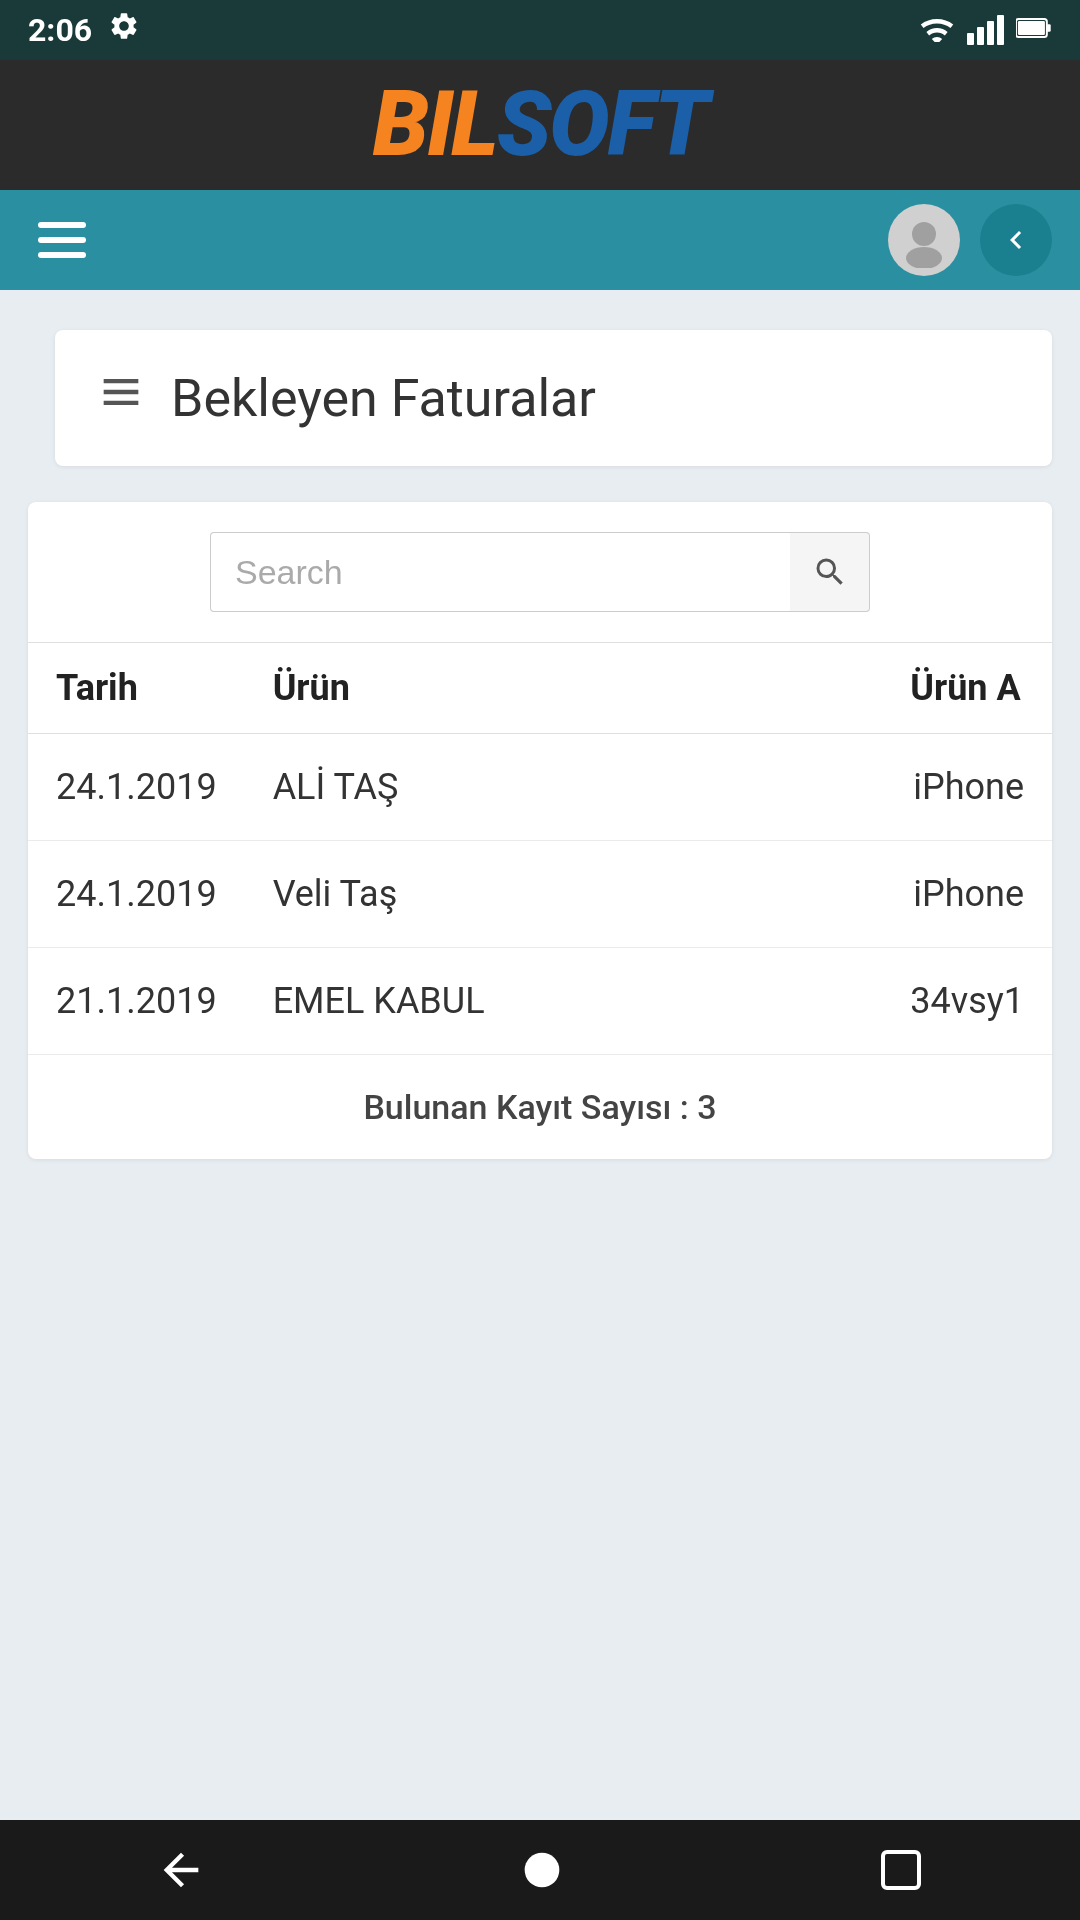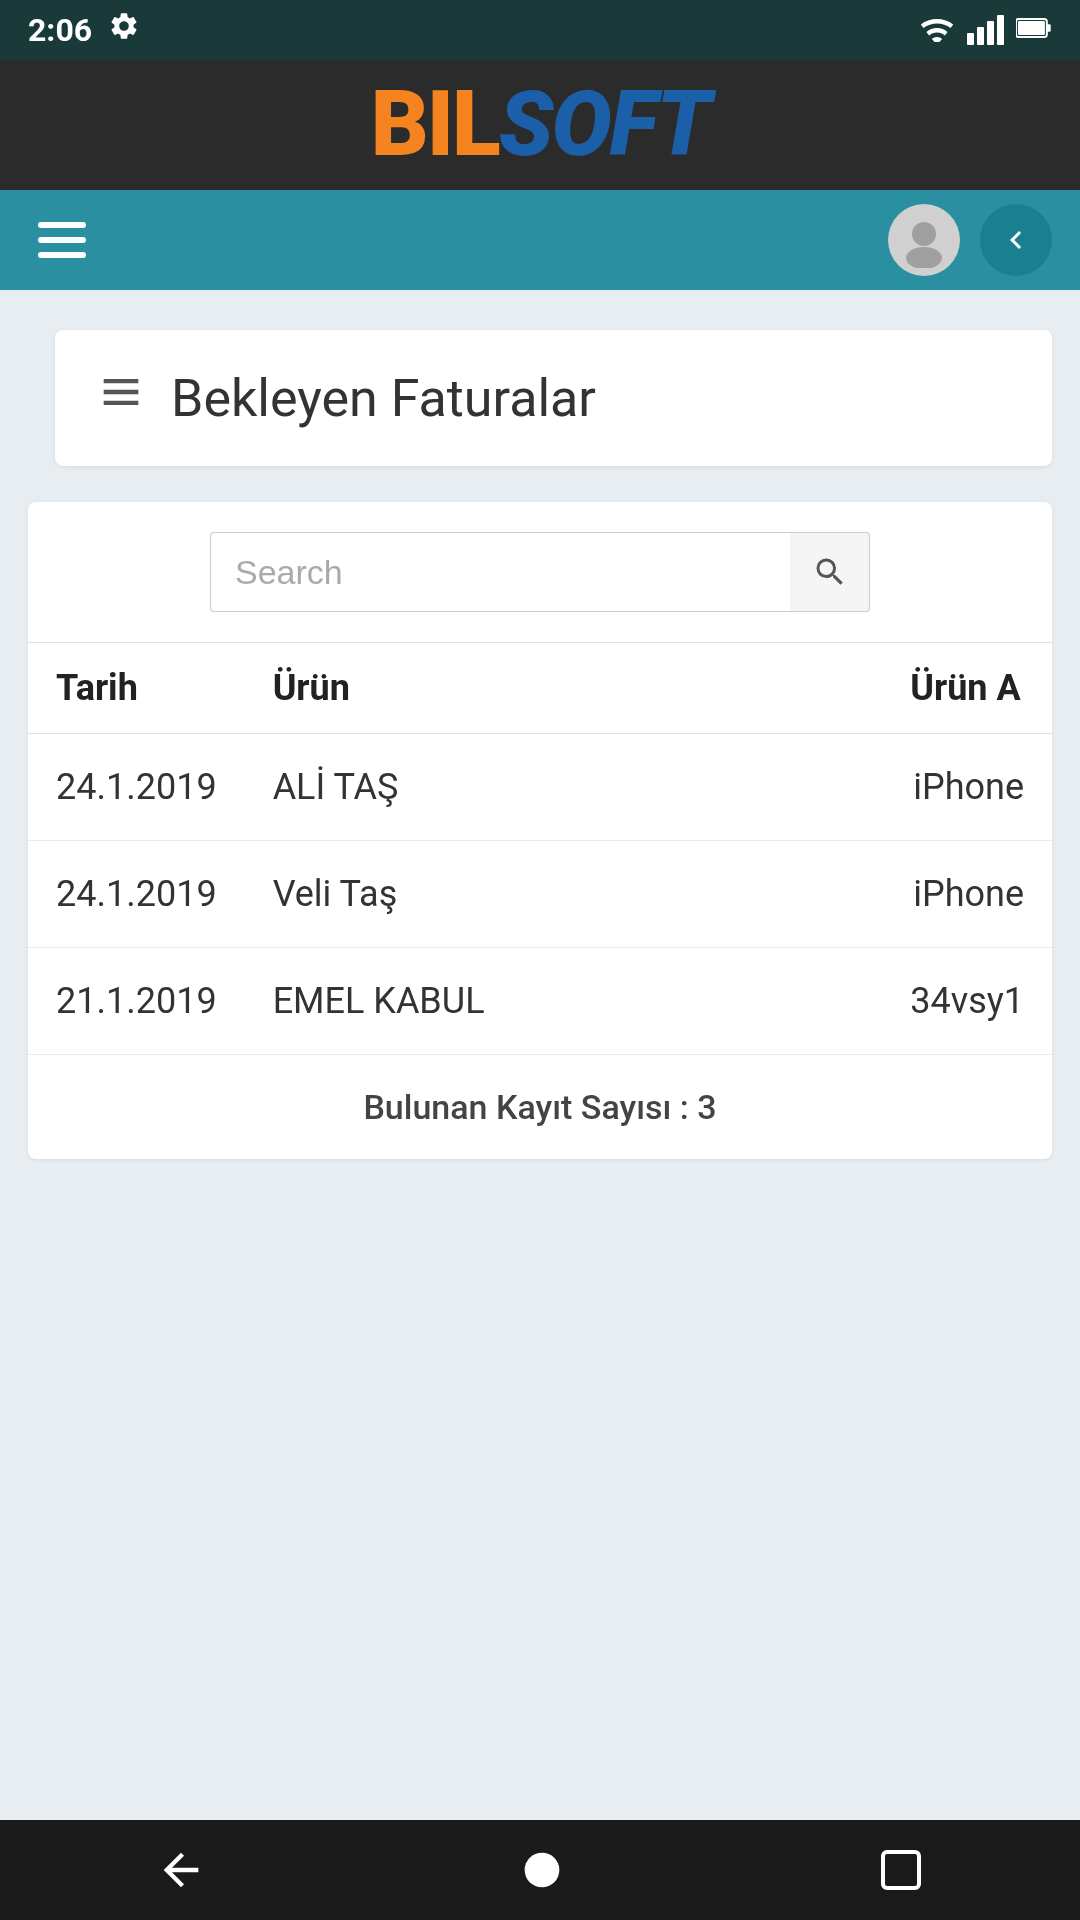--- a/index.html
+++ b/index.html
@@ -46,20 +46,21 @@
       justify-content: center;
     }
     .logo-text {
       font-size: 90px;
       font-weight: 900;
       letter-spacing: -2px;
       line-height: 1;
     }
     .logo-bil {
       color: #f5831f;
+      font-style: italic;
     }
     .logo-soft {
       color: #1a5fa8;
       font-style: italic;
     }
 
     
     .nav-bar {
       background: #2a8fa0;
       height: 100px;

